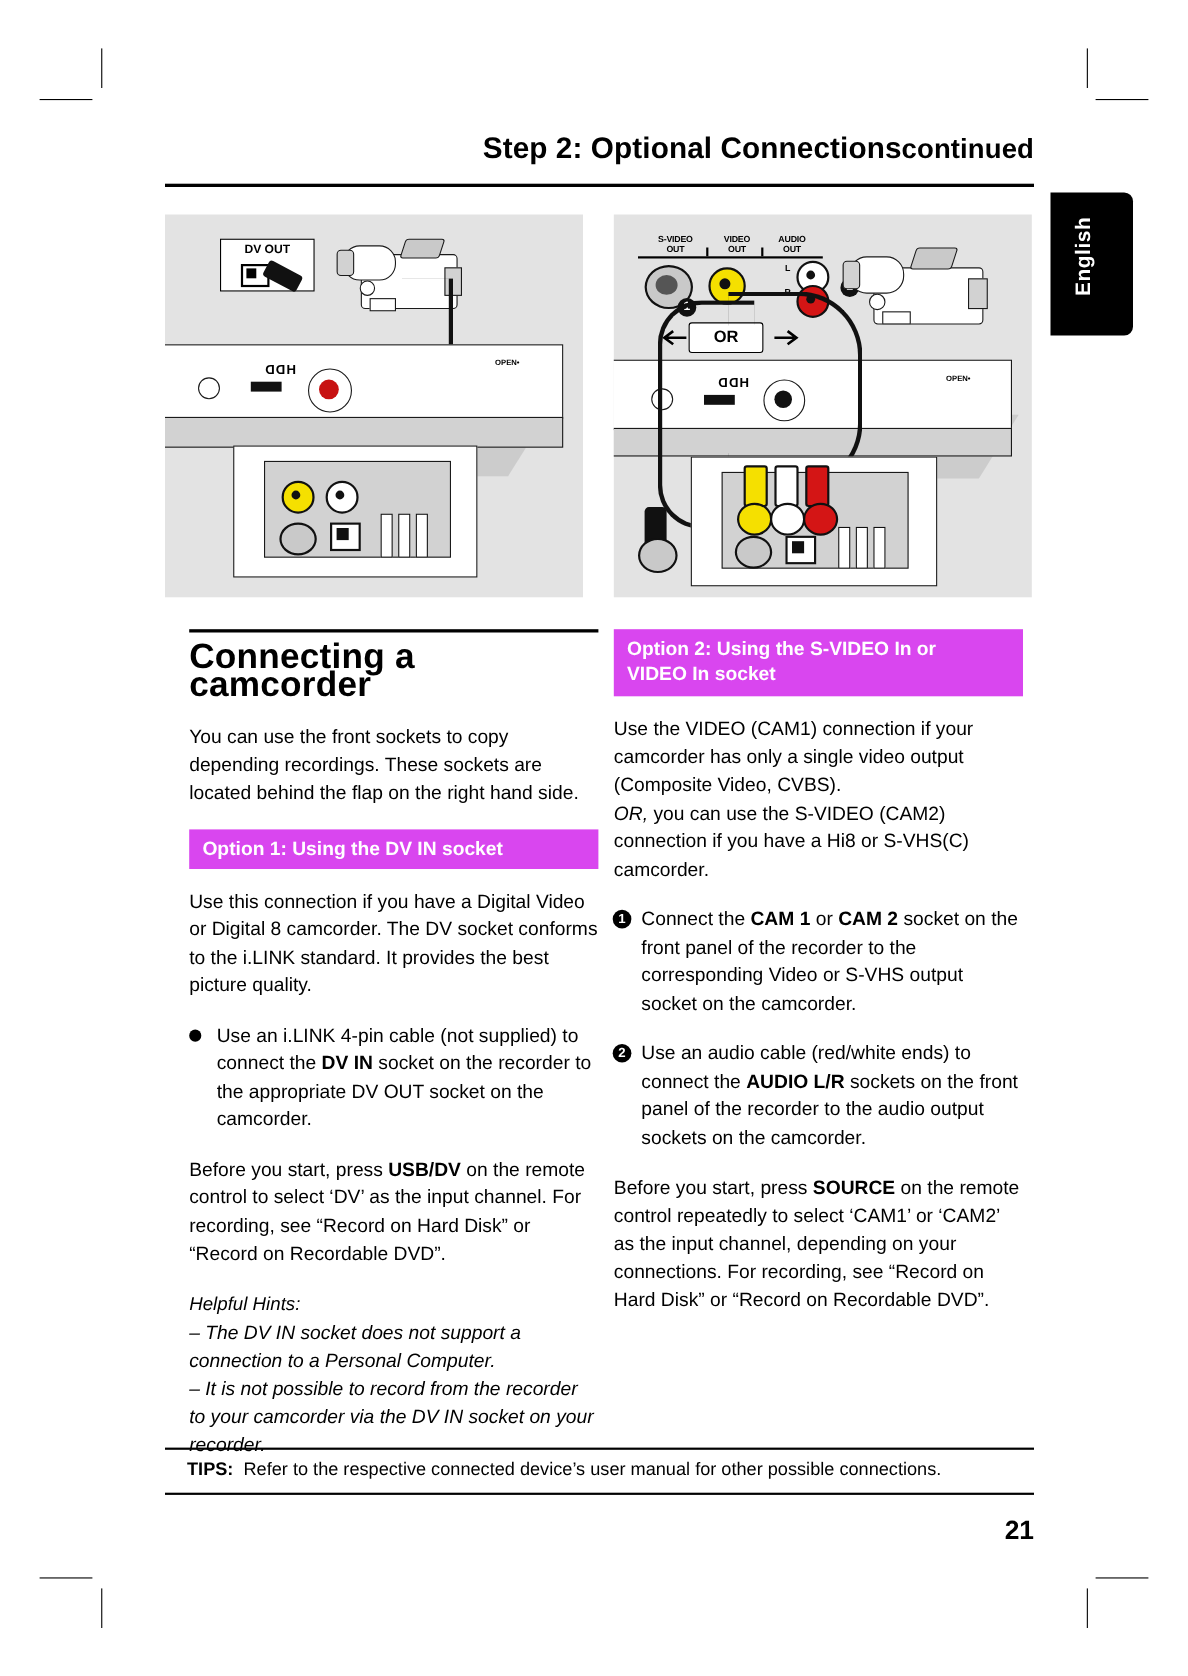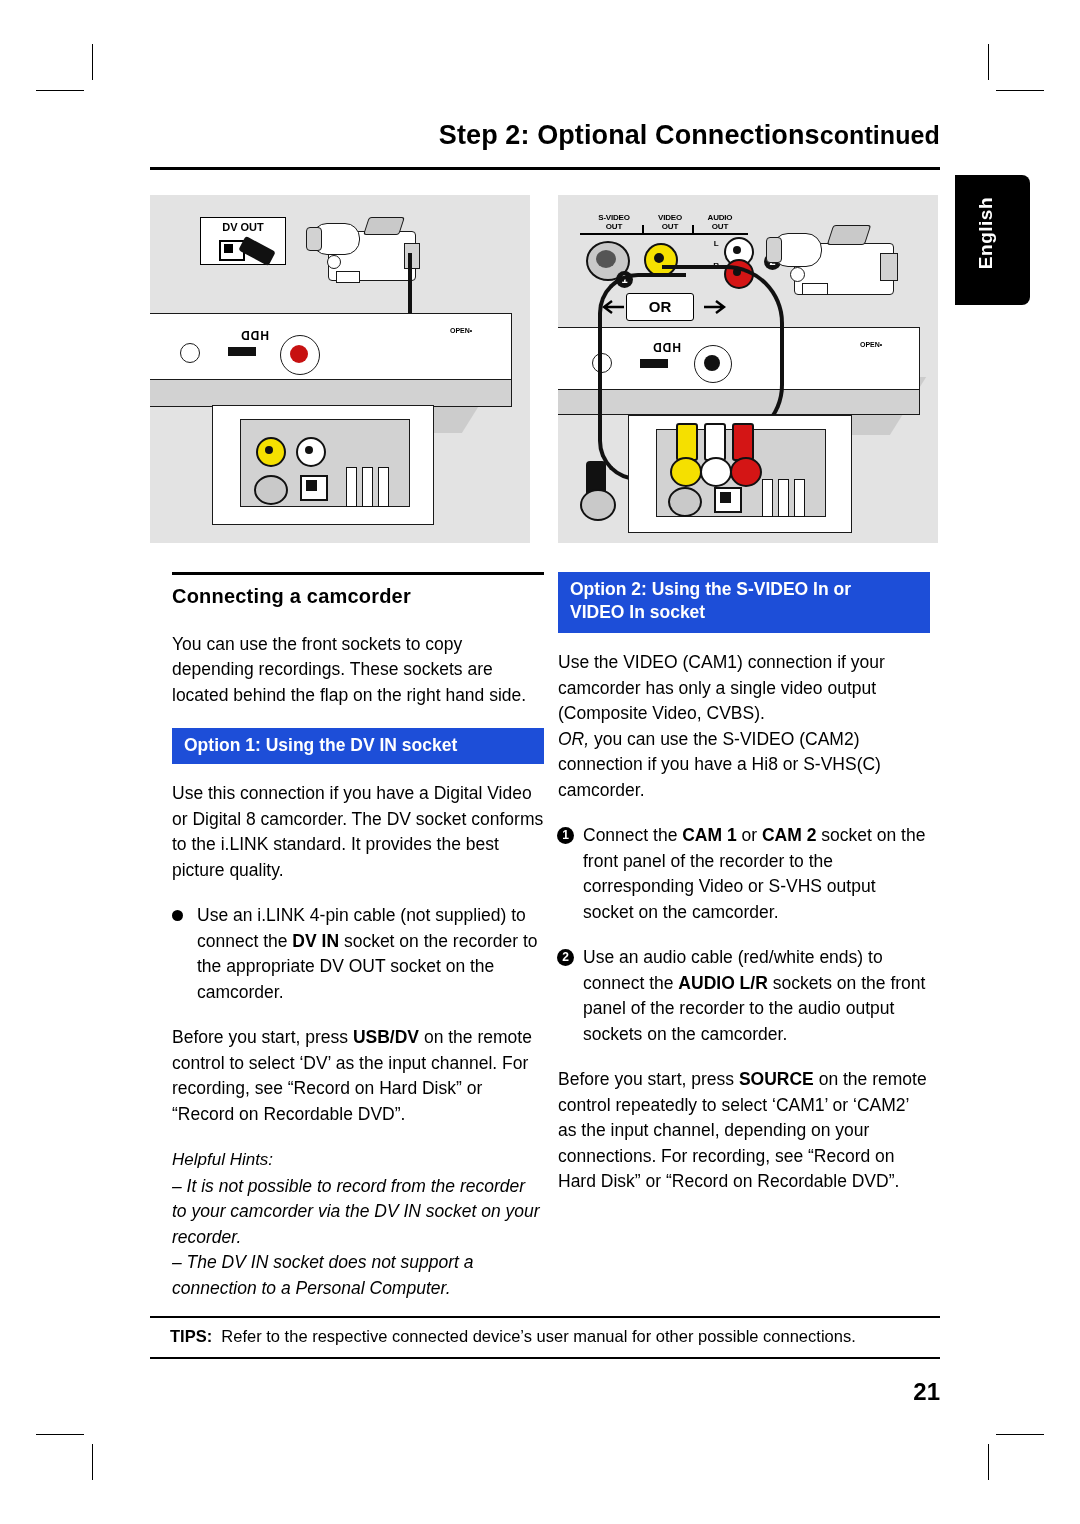--- a/index.html
+++ b/index.html
@@ -120,32 +120,32 @@
   .col-left { left: 22px; }
   .col-right { left: 408px; }
 
   .sect-rule {
     width: 372px;
     height: 3px;
     background: #000;
     margin-bottom: 9px;
   }
   h2.camtitle {
-    font-size: 20px;
+    font-size: 32px;
     font-weight: bold;
     margin: 0 0 22px 0;
     letter-spacing: 0.2px;
   }
   p {
     margin: 0 0 20px 0;
   }
   p.tight { margin-bottom: 0; }
 
   .optbar {
-    background: #1d4ed8;
+    background: #d946ef;
     color: #fff;
     font-size: 17.5px;
     font-weight: bold;
     padding: 6px 10px 7px 12px;
     margin: 4px 0 17px 0;
     line-height: 23px;
   }
   .optbar-2lines { padding-bottom: 9px; }
 
   .bullet-row {
@@ -439,22 +439,22 @@
     <div class="bullet-row">
       <span class="bullet-dot"></span>
       <span>Use an i.LINK 4-pin cable (not supplied) to connect the </span><b>DV IN</b><span> socket on the recorder to the appropriate DV OUT socket on the camcorder.</span>
     </div>
 
     <p>
       <span>Before you start, press </span><b>USB/DV</b><span> on the remote control to select ‘DV’ as the input channel. For recording, see “Record on Hard Disk” or “Record on Recordable DVD”.</span>
     </p>
 
     <p class="hints-title">Helpful Hints:</p>
+    <p class="hint">– The DV IN socket does not support a connection to a Personal Computer.</p>
     <p class="hint">– It is not possible to record from the recorder to your camcorder via the DV IN socket on your recorder.</p>
-    <p class="hint">– The DV IN socket does not support a connection to a Personal Computer.</p>
   </div>
 
   <div class="col col-right">
     <div class="optbar optbar-2lines" style="margin-top:0;">
       <span>Option 2: Using the </span><span>S-VIDEO</span><span> In or</span><br>
       <span>VIDEO In socket</span>
     </div>
 
     <p class="tight">Use the VIDEO (CAM1) connection if your camcorder has only a single video output (Composite Video, CVBS).</p>
 

